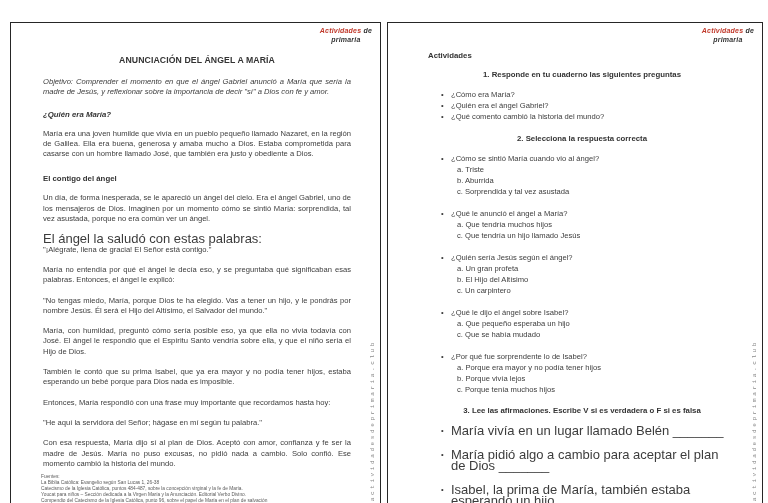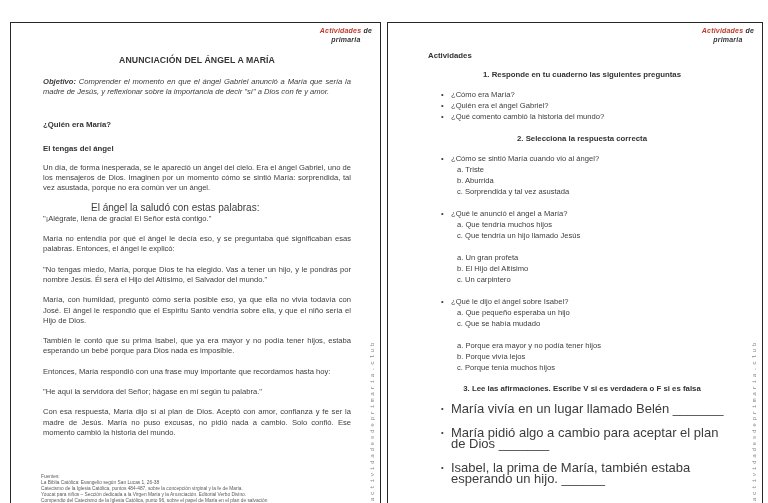--- a/index.html
+++ b/index.html
@@ -32,25 +32,25 @@
   
   .p1-content{padding:24px 29px 0 32px;}
   .doc-title{
     text-align:center;font-weight:bold;font-size:8.7px;color:#333;
     margin:8px 0 12px 0;letter-spacing:.1px;
   }
   .p1-content p, .objective{
     font-size:7.6px;line-height:10.3px;text-align:justify;margin:0 0 10px 0;
   }
   .objective{font-style:italic;}
-  .objective b{font-weight:bold;}
+  .objective b{font-weight:normal;}
   h3.sec{
     font-size:7.8px;font-weight:bold;color:#333;margin:0 0 10px 0;
   }
-  h3.sec.first{margin-top:22px;}
+  h3.sec.first{margin-top:12px;font-style:italic;}
   h3.sec.second{margin-top:15px;}
 
   .footer-sources{
     position:absolute;left:30px;right:24px;bottom:5px;
     font-size:4.8px;line-height:6px;color:#5a5a5a;
   }
   .footer-sources div{white-space:nowrap;overflow:hidden;}
 
   
   .p2-content{padding:28px 26px 0 40px;}
@@ -83,27 +83,28 @@
     <div><span class="red">Actividades</span><span> de</span></div>
     <div>primaria</div>
   </div>
 
   <div class="p1-content">
     <div class="doc-title">ANUNCIACIÓN DEL ÁNGEL A MARÍA</div>
 
     <p class="objective"><b>Objetivo:</b><span> Comprender el momento en que el ángel Gabriel anunció a María que sería la madre de Jesús, y reflexionar sobre la importancia de decir "sí" a Dios con fe y amor.</span></p>
 
     <h3 class="sec first">¿Quién era María?</h3>
+    <p>María era una joven humilde que vivía en un pueblo pequeño llamado Nazaret, en la región de Galilea. Ella era buena, generosa y amaba mucho a Dios. Estaba comprometida para casarse con un hombre llamado José, que también era justo y obediente a Dios.</p>
 
-    <h3 class="sec second">El tengas del ángel</h3>
+    <h3 class="sec second">El contigo del ángel</h3>
     <p>Un día, de forma inesperada, se le apareció un ángel del cielo. Era el ángel Gabriel, uno de los mensajeros de Dios. Imaginen por un momento cómo se sintió María: sorprendida, tal vez asustada, porque no era común ver un ángel.</p>
 
     <p class="two-line">
       </p>
-      <div style="font-size:10px;line-height:10.3px;margin-left:48px;">El ángel la saludó con estas palabras:</div>
+      <div style="font-size:13px;line-height:10.3px;">El ángel la saludó con estas palabras:</div>
       <div style="font-size:7.6px;line-height:10.3px;margin-bottom:10px;">"¡Alégrate, llena de gracia! El Señor está contigo."</div>
     <p></p>
 
     <p>María no entendía por qué el ángel le decía eso, y se preguntaba qué significaban esas palabras. Entonces, el ángel le explicó:</p>
     <p>"No tengas miedo, María, porque Dios te ha elegido. Vas a tener un hijo, y le pondrás por nombre Jesús. Él será el Hijo del Altísimo, el Salvador del mundo."</p>
     <p>María, con humildad, preguntó cómo sería posible eso, ya que ella no vivía todavía con José. El ángel le respondió que el Espíritu Santo vendría sobre ella, y que el niño sería el Hijo de Dios.</p>
     <p>También le contó que su prima Isabel, que ya era mayor y no podía tener hijos, estaba esperando un bebé porque para Dios nada es imposible.</p>
     <p>Entonces, María respondió con una frase muy importante que recordamos hasta hoy:</p>
     <p>"He aquí la servidora del Señor; hágase en mí según tu palabra."</p>
     <p>Con esa respuesta, María dijo sí al plan de Dios. Aceptó con amor, confianza y fe ser la madre de Jesús. María no puso excusas, no pidió nada a cambio. Solo confió. Ese momento cambió la historia del mundo.</p>
@@ -145,32 +146,34 @@
       <div class="opt">c. Sorprendida y tal vez asustada</div>
     </div>
 
     <div class="q-block">
       <div class="bullet">¿Qué le anunció el ángel a María?</div>
       <div class="opt">a. Que tendría muchos hijos</div>
       <div class="opt">c. Que tendría un hijo llamado Jesús</div>
     </div>
 
     <div class="q-block">
+      <div class="bullet">¿Quién sería Jesús según el ángel?</div>
       <div class="opt">a. Un gran profeta</div>
       <div class="opt">b. El Hijo del Altísimo</div>
       <div class="opt">c. Un carpintero</div>
     </div>
 
     <div class="q-block">
       <div class="bullet">¿Qué le dijo el ángel sobre Isabel?</div>
       <div class="opt">a. Que pequeño esperaba un hijo</div>
       <div class="opt">c. Que se había mudado</div>
     </div>
 
     <div class="q-block">
+      <div class="bullet">¿Por qué fue sorprendente lo de Isabel?</div>
       <div class="opt">a. Porque era mayor y no podía tener hijos</div>
       <div class="opt">b. Porque vivía lejos</div>
       <div class="opt">c. Porque tenía muchos hijos</div>
     </div>
 
     <div class="num-title">3. Lee las afirmaciones. Escribe V si es verdadera o F si es falsa</div>
     <div>
       <div class="s3-item">María vivía en un lugar llamado Belén _______</div>
       <div class="s3-item">María pidió algo a cambio para aceptar el plan de Dios _______</div>
       <div class="s3-item">Isabel, la prima de María, también estaba esperando un hijo. ______</div>

